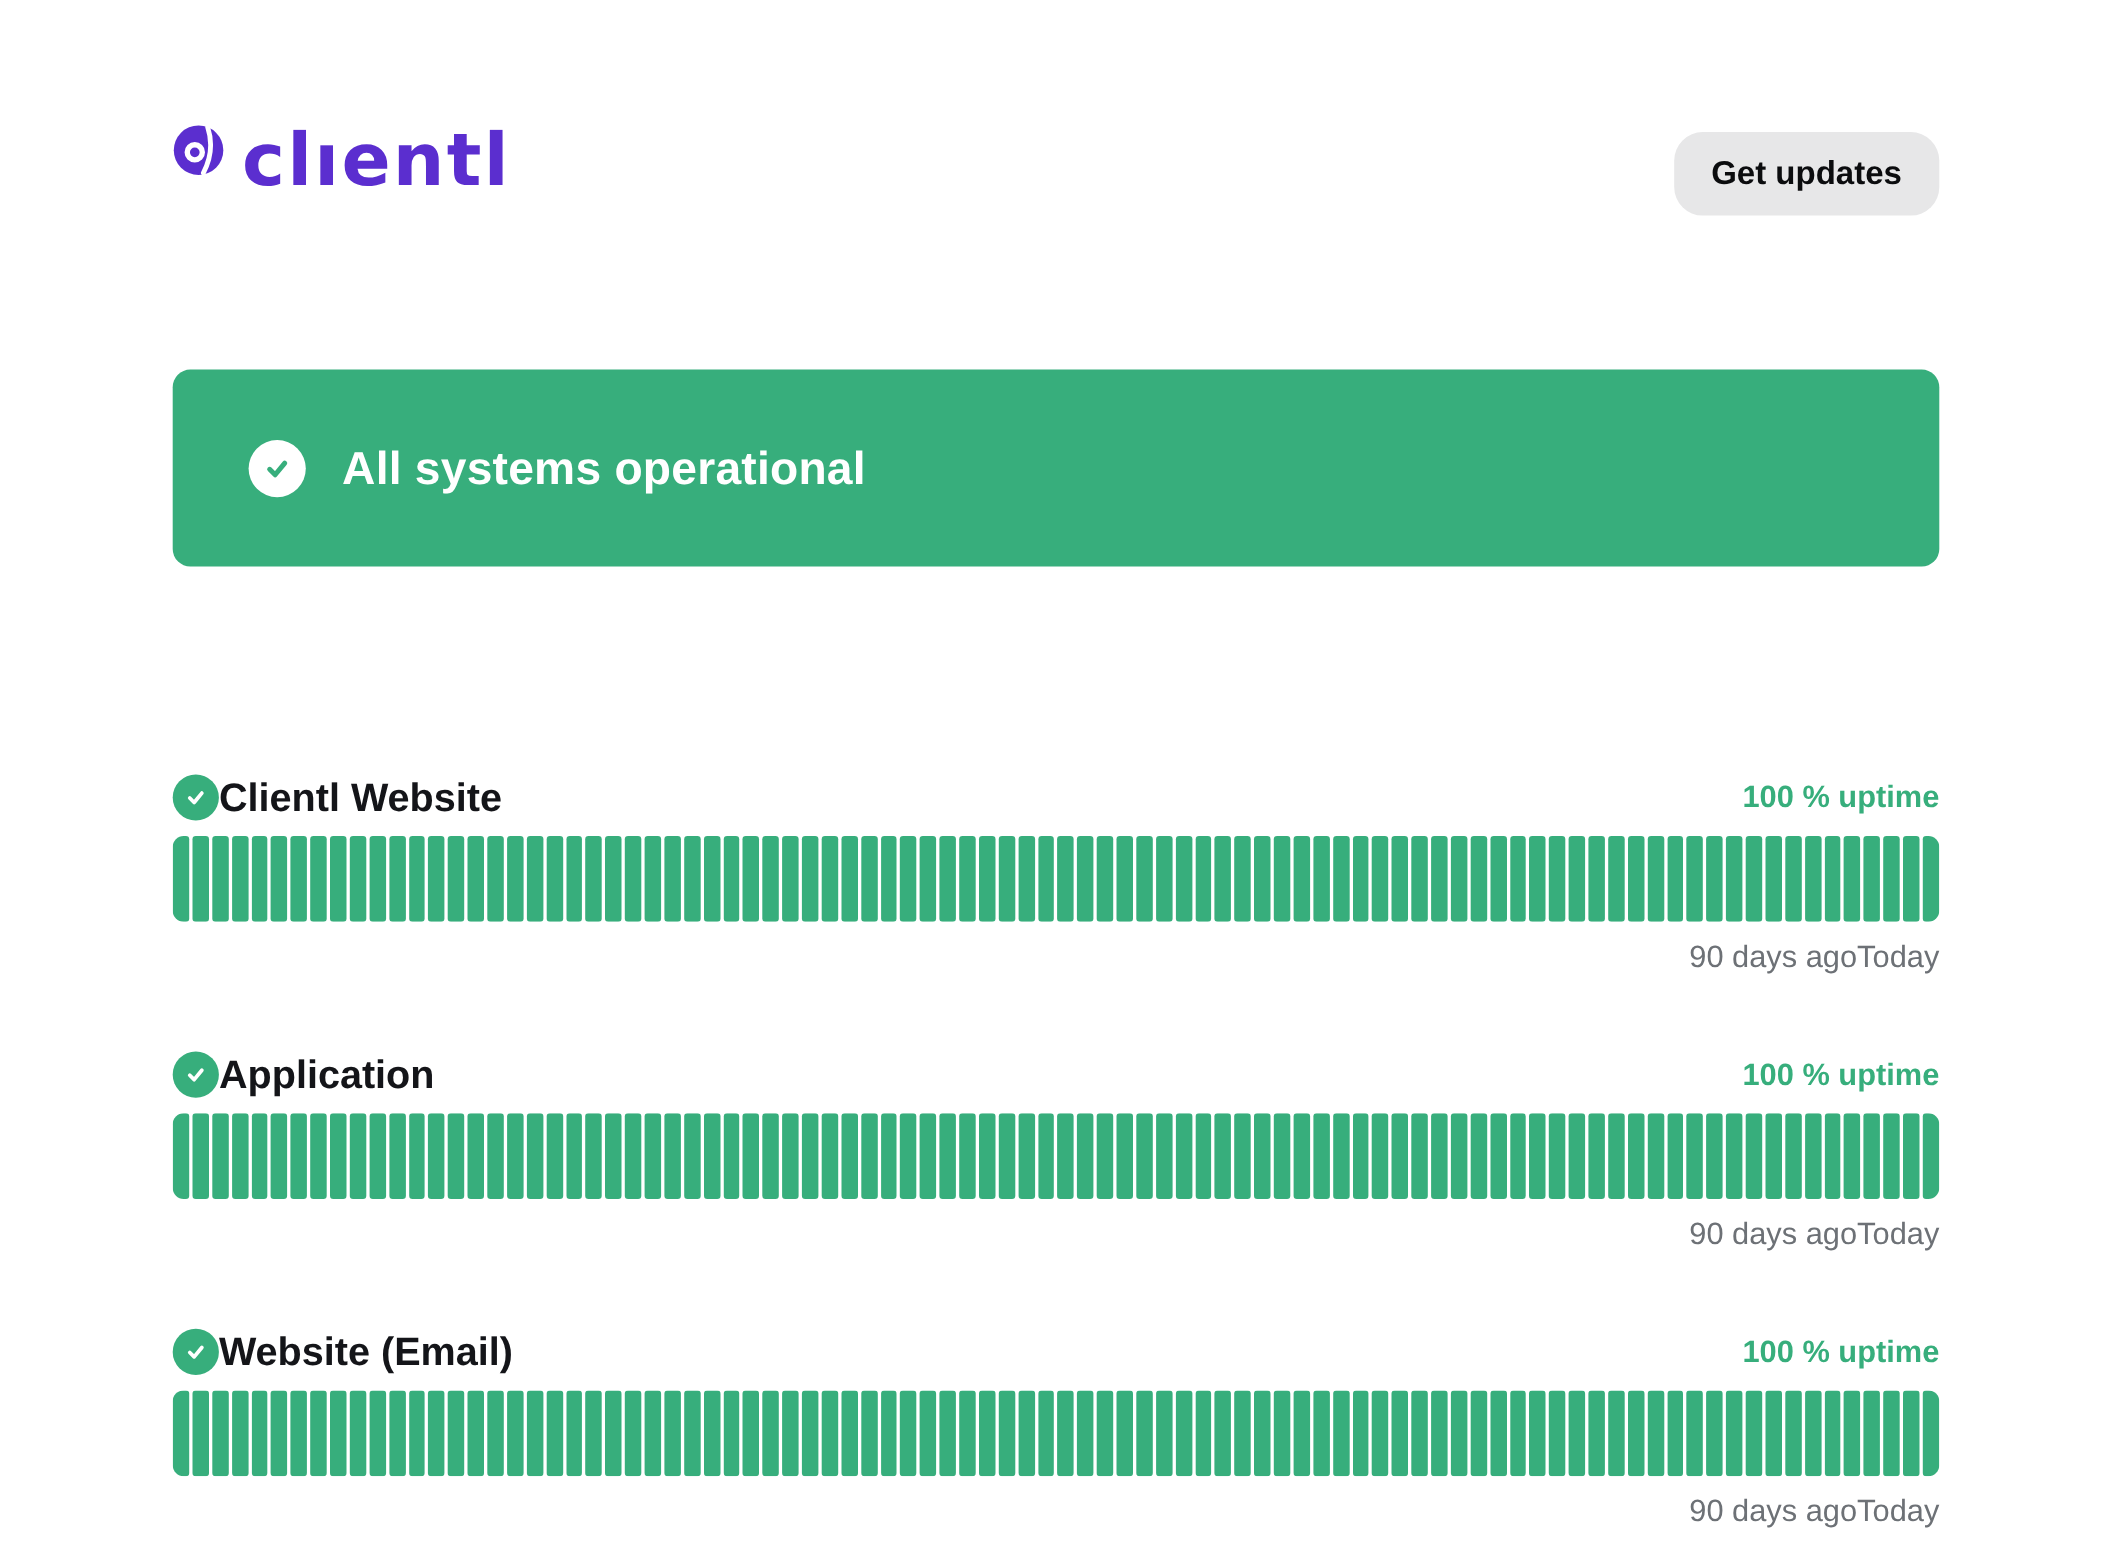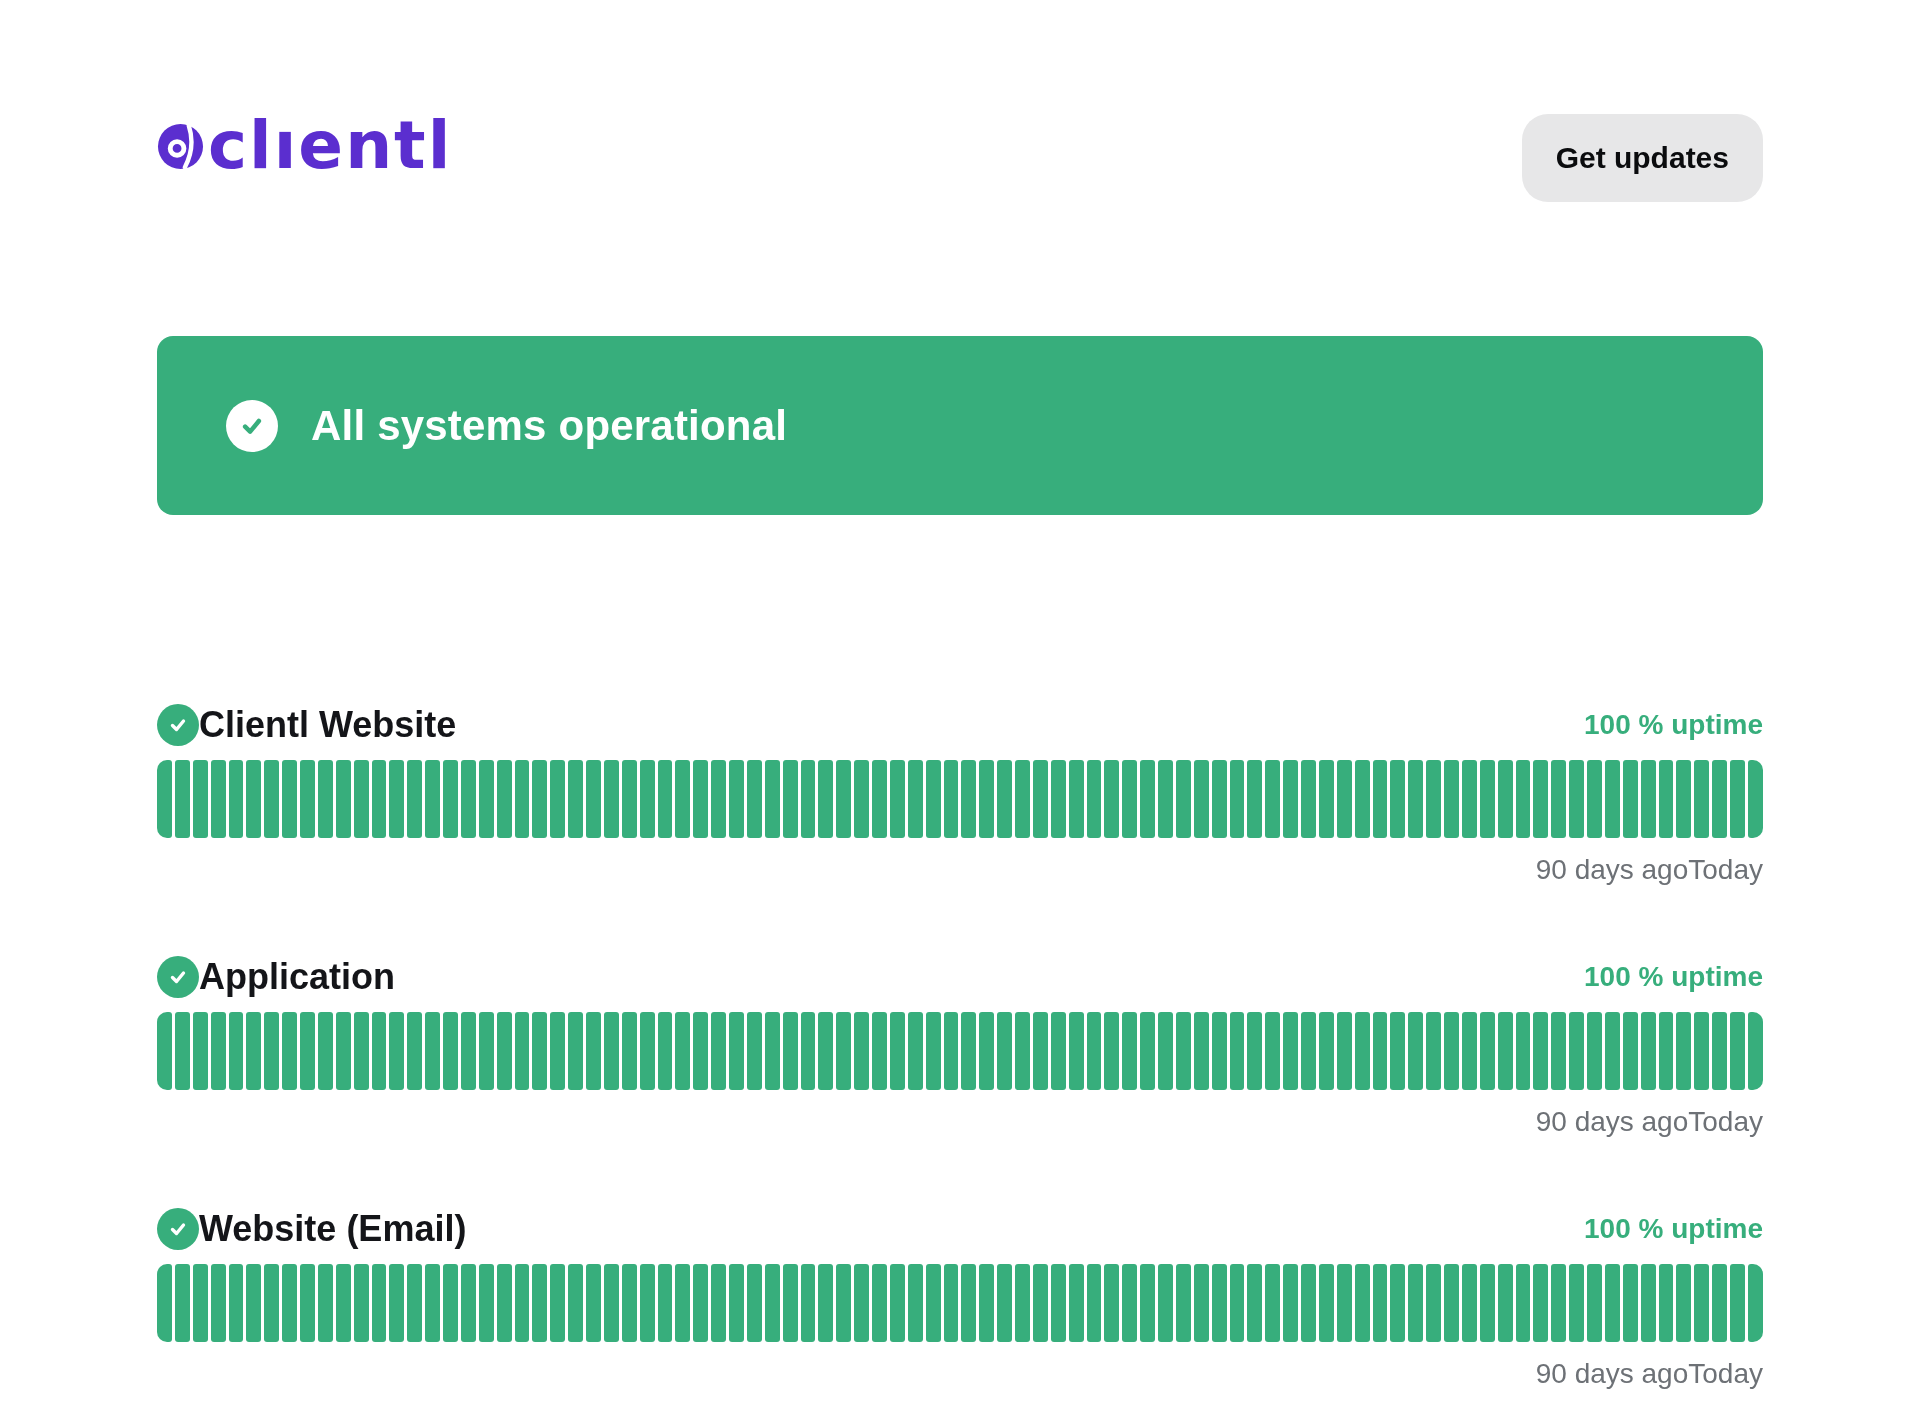--- a/index.html
+++ b/index.html
@@ -19,32 +19,32 @@
     color:var(--text-dark);
   }
   .container{width:1606px;margin:0 auto;}
 
   
   .header{
     margin-top:92px;height:88px;
     display:flex;justify-content:space-between;align-items:center;
   }
   .brand{
-    display:flex;align-items:center;gap:4px;
+    display:flex;gap:16px;
     position:relative;top:10px;text-decoration:none;cursor:pointer;
   }
   .brand svg{width:47px;height:47px;display:block;}
   .logo-mark-bg{fill:var(--purple);}
   .brand-text{
     font-family:"DejaVu Sans",sans-serif;
     font-size:66px;font-weight:700;letter-spacing:2px;
     color:var(--purple);line-height:1;
   }
   .get-updates{
-    height:88px;padding:0 34px;border:none;border-radius:26px;
+    height:76px;padding:0 34px;border:none;border-radius:26px;
     background:var(--button-bg);
     font-family:inherit;font-size:30px;font-weight:700;color:#0B0C0E;
     cursor:pointer;
     margin-top:43px;
   }
 
   
   .banner{
     margin-top:156px;height:179px;border-radius:16px;
     background:var(--green);

